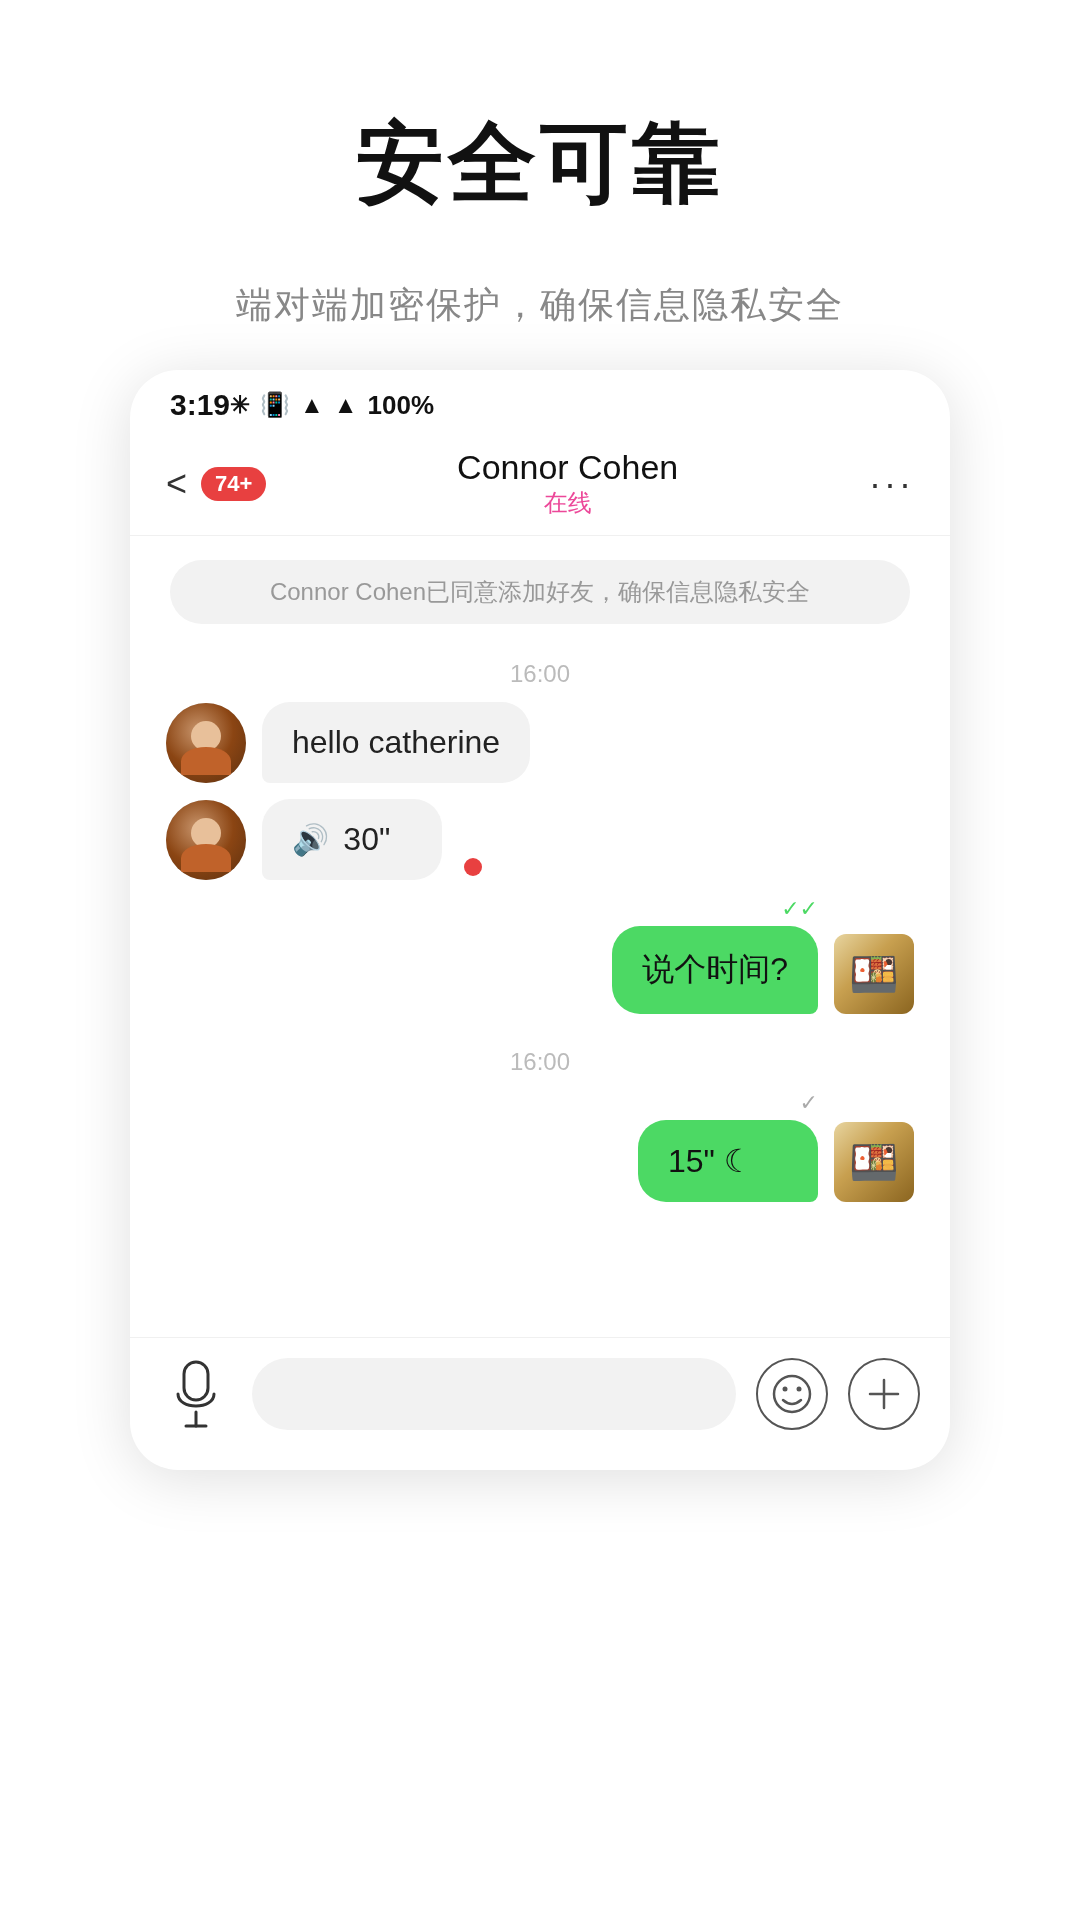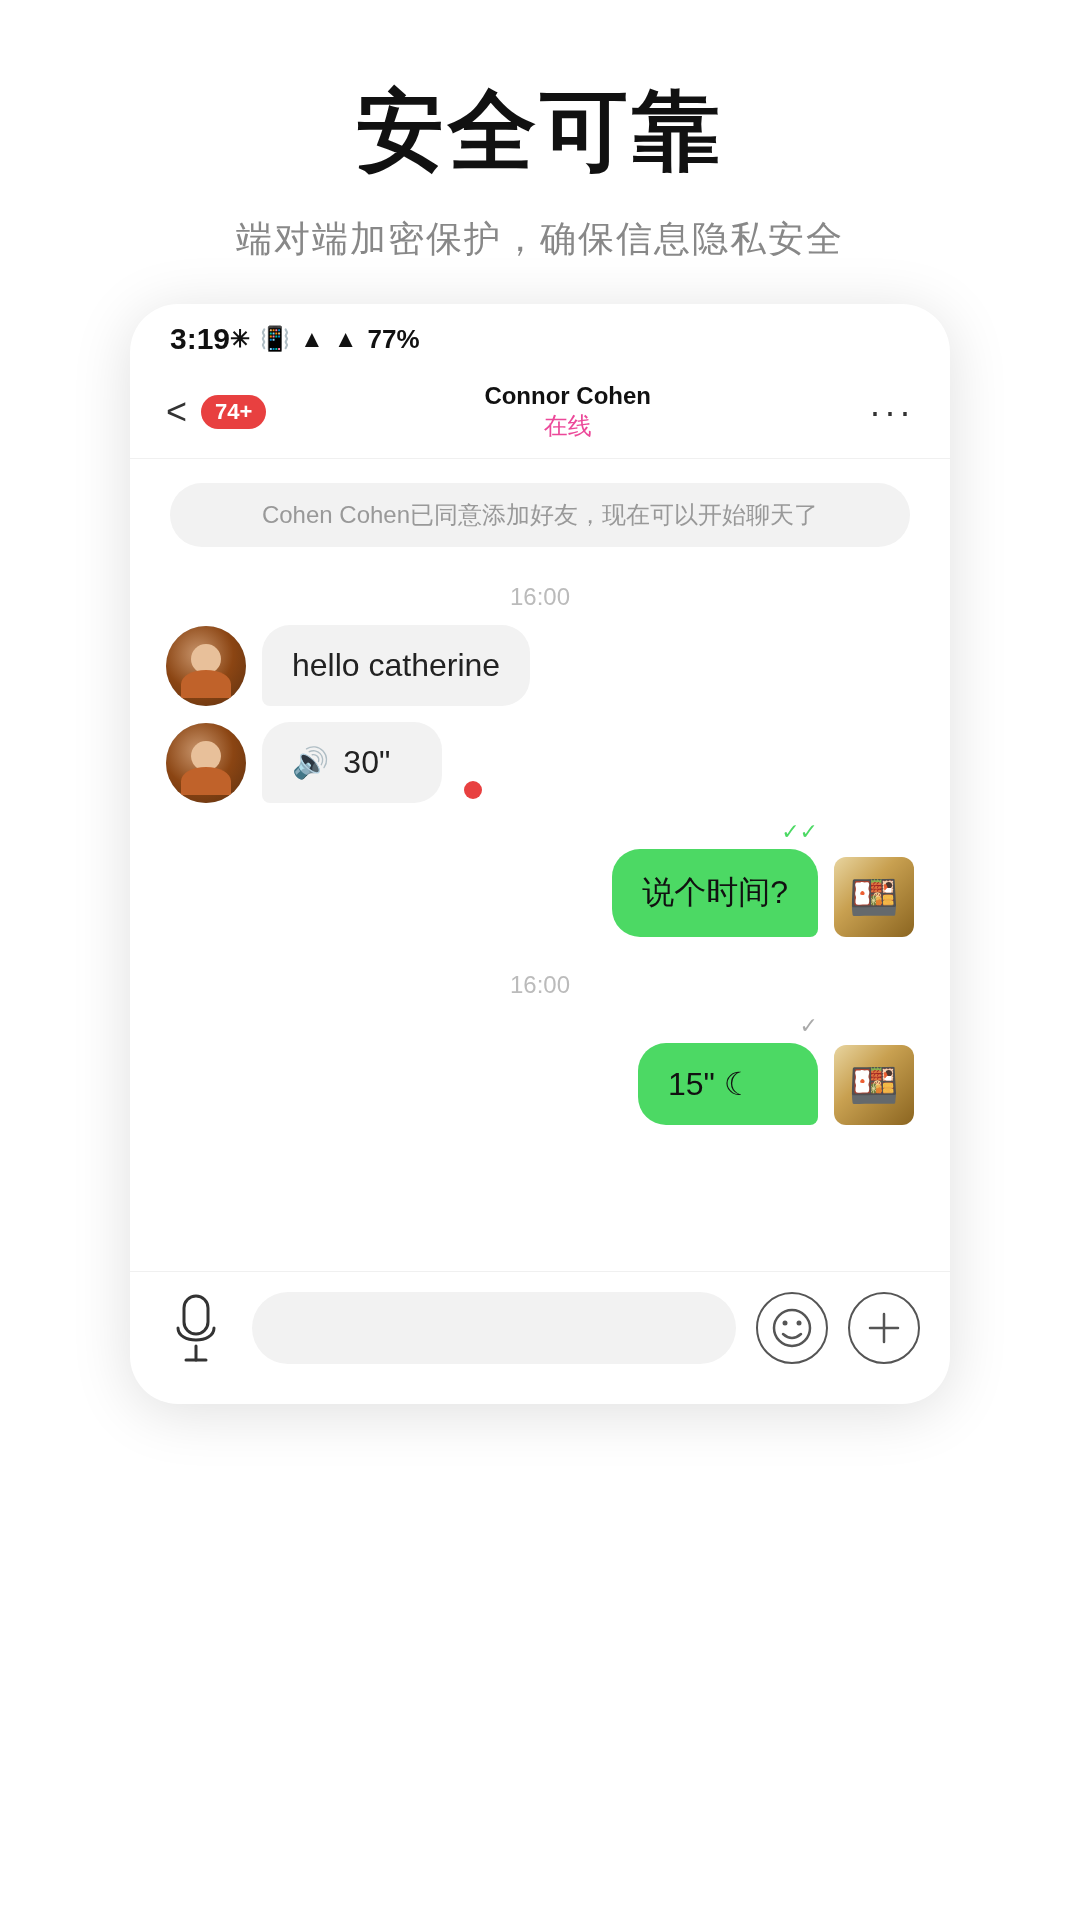--- a/index.html
+++ b/index.html
@@ -13,21 +13,22 @@
       flex-direction: column;
       align-items: center;
     }
 
     
     .page-header {
       width: 100%;
       display: flex;
       flex-direction: column;
       align-items: center;
-      padding: 72px 60px 40px;
+      padding: 104px 60px 40px;
+      gap: 34px;
     }
     .page-title {
       font-size: 88px;
       font-weight: 900;
       color: #111;
       letter-spacing: 4px;
       margin-bottom: 24px;
     }
     .page-subtitle {
       font-size: 36px;
@@ -94,22 +95,22 @@
       min-width: 52px;
       text-align: center;
     }
     .chat-header-center {
       flex: 1;
       display: flex;
       flex-direction: column;
       align-items: center;
     }
     .contact-name {
-      font-size: 24px;
-      font-weight: 700;
+      font-size: 34px;
+      font-weight: 400;
       color: #111;
     }
     .contact-status {
       font-size: 24px;
       color: #ec4899;
     }
     .more-btn {
       font-size: 36px;
       color: #333;
       letter-spacing: 3px;
@@ -317,37 +318,37 @@
     <div class="status-icons">
 
       <span>✳</span>
 
       <span>📳</span>
 
       <span>▲</span>
 
       <span>▲</span>
 
-      <span class="battery-text">77%</span>
+      <span class="battery-text">100%</span>
     </div>
   </div>
 
   <div class="chat-header">
     <div class="chat-header-left">
       <span class="back-btn">&lt;</span>
       <span class="badge">74+</span>
     </div>
     <div class="chat-header-center">
       <span class="contact-name">Connor Cohen</span>
       <span class="contact-status">在线</span>
     </div>
     <span class="more-btn">···</span>
   </div>
 
-  <div class="system-notice">Cohen Cohen已同意添加好友，现在可以开始聊天了</div>
+  <div class="system-notice">Connor Cohen已同意添加好友，确保信息隐私安全</div>
 
   <div class="chat-body">
 
     <div class="timestamp">
       <span>16:00</span>
     </div>
 
     <div class="msg-row received">
       <div class="avatar">
         <div class="avatar-img-received"></div>

